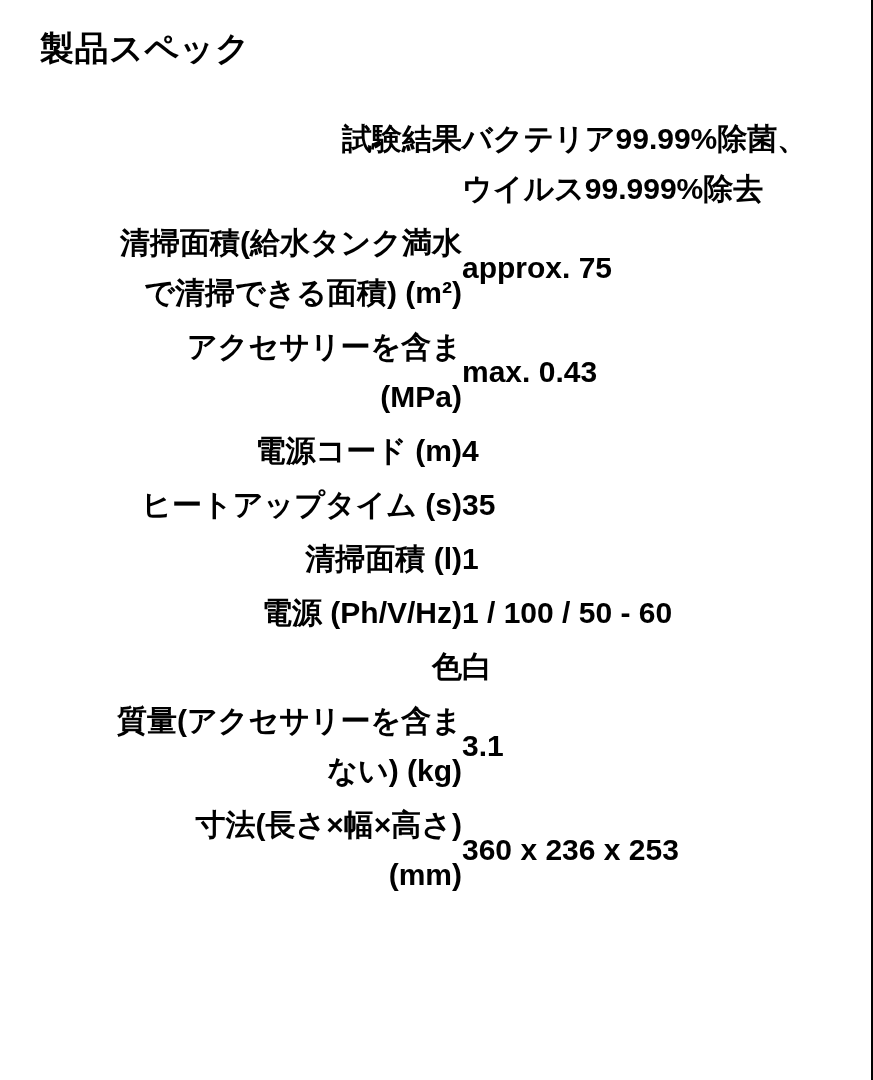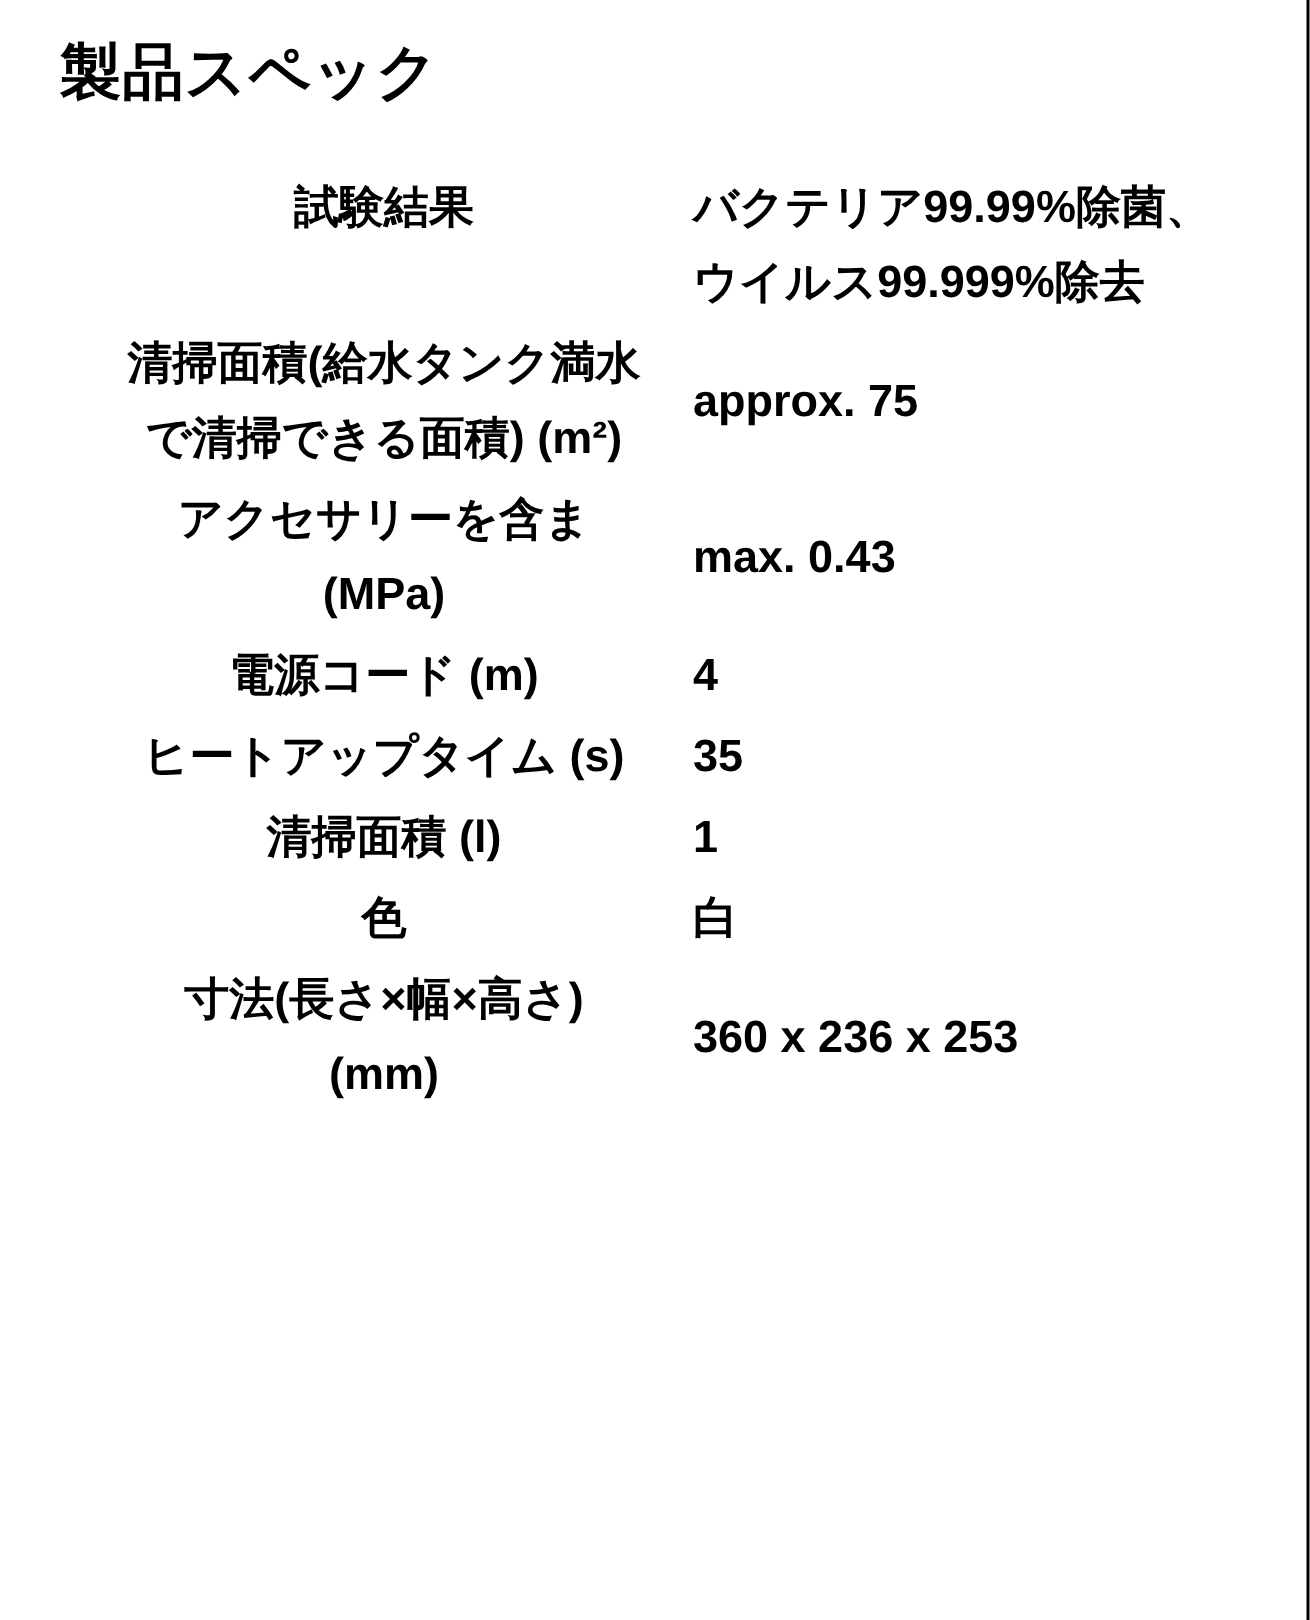--- a/index.html
+++ b/index.html
@@ -11,35 +11,35 @@
     font-family: "Liberation Sans", sans-serif;
     box-sizing: border-box;
     border-right: 2px solid #000000;
     overflow: hidden;
   }
   .page {
     padding: 24px 20px 0 40px;
     box-sizing: border-box;
   }
   .page-title {
-    font-size: 41px;
+    font-size: 34px;
     font-weight: 700;
     line-height: 48px;
     margin: 0 0 40px 0;
     letter-spacing: 0.5px;
   }
   table.spec-table {
     border-collapse: collapse;
     margin-left: 10px;
     width: 792px;
     table-layout: fixed;
   }
   .spec-table th {
     width: 412px;
-    text-align: center;
+    text-align: right;
     font-weight: 700;
     vertical-align: top;
     font-size: 30px;
     line-height: 50px;
     padding: 2px 0;
     white-space: pre-line;
   }
   .spec-table td {
     vertical-align: middle;
     font-weight: 700;
@@ -78,22 +78,31 @@
       </tr>
       <tr>
         <th>ヒートアップタイム (s)</th>
         <td>35</td>
       </tr>
       <tr>
         <th>清掃面積 (l)</th>
         <td>1</td>
       </tr>
       <tr>
+        <th>電源 (Ph/V/Hz)</th>
+        <td>1 / 100 / 50 - 60</td>
+      </tr>
+      <tr>
         <th>色</th>
         <td>白</td>
+      </tr>
+      <tr>
+        <th>質量(アクセサリーを含ま
+ない) (kg)</th>
+        <td>3.1</td>
       </tr>
       <tr>
         <th>寸法(長さ×幅×高さ)
 (mm)</th>
         <td>360 x 236 x 253</td>
       </tr>
     </tbody>
   </table>
 </div>
 

